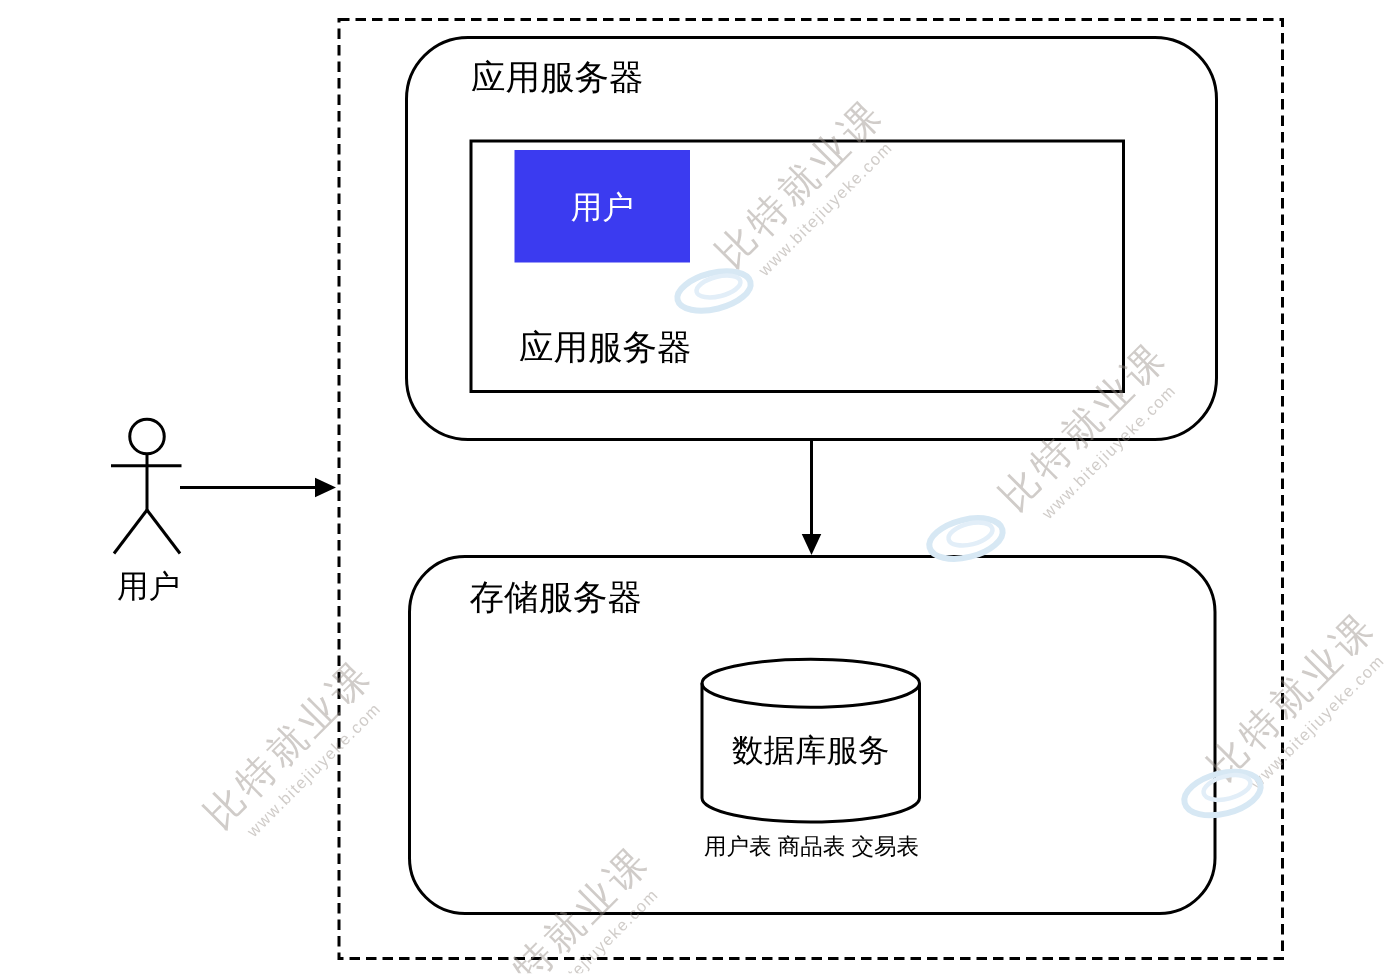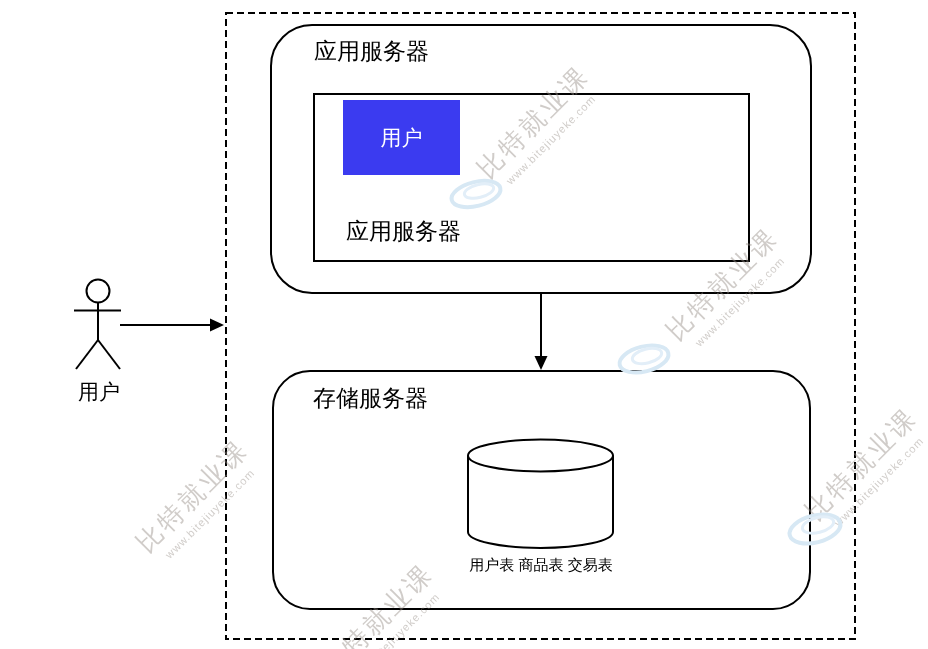--- a/index.html
+++ b/index.html
@@ -67,20 +67,21 @@
     <span>用户</span>
   </div>
 
   <div class="box rounded-mid" style="left:272px;top:370px;width:539px;height:240px;"></div>
   <div class="label title" style="left:313px;top:385px;">存储服务器</div>
 
   <svg class="wm-logo" style="left:466px;top:438px;" width="149" height="112" viewBox="0 0 149 112">
     <path d="M 2 17.5 L 2 94 A 72.5 16 0 0 0 147 94 L 147 17.5" fill="none" stroke="#000" stroke-width="2"></path>
     <ellipse cx="74.5" cy="17.5" rx="72.5" ry="16" fill="none" stroke="#000" stroke-width="2"></ellipse>
   </svg>
+  <div class="label center" style="left:466px;top:489px;width:149px;font-size:21px;">数据库服务</div>
 
   <div class="label center" style="left:391px;top:556px;width:300px;font-size:15px;">用户表 商品表 交易表</div>
 
   <div class="label center" style="left:58px;top:380px;width:82px;font-size:21px;">用户</div>
 
   <div class="wm" style="left:461px;top:92px;">
     <span class="big">比特就业课</span>
     <span class="small">www.bitejiuyeke.com</span>
   </div>
   <div class="wm" style="left:650px;top:254px;">

